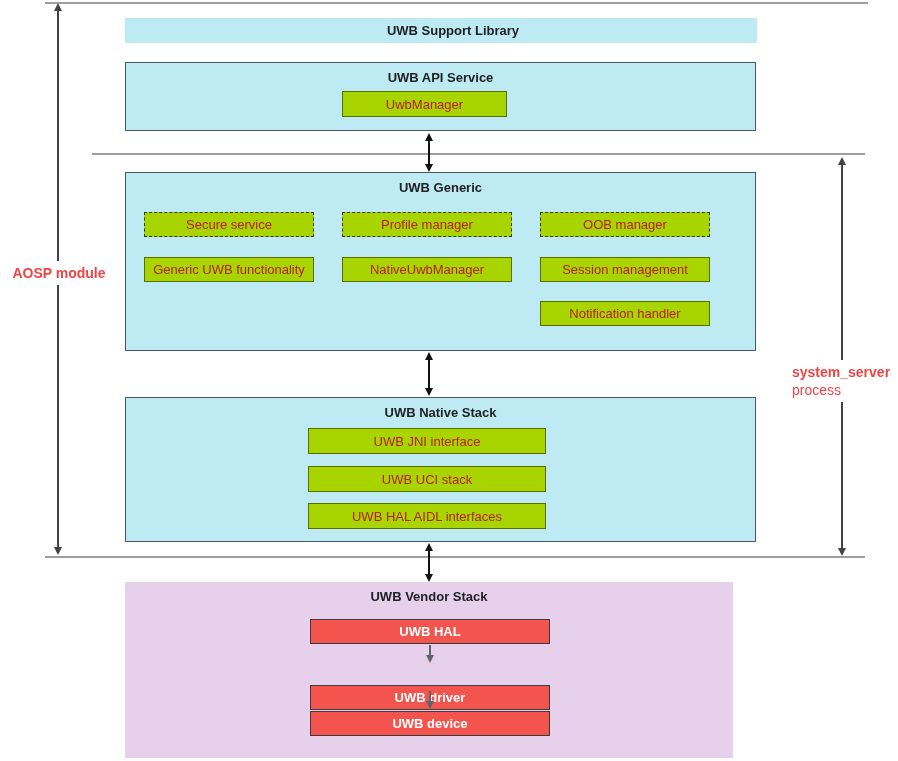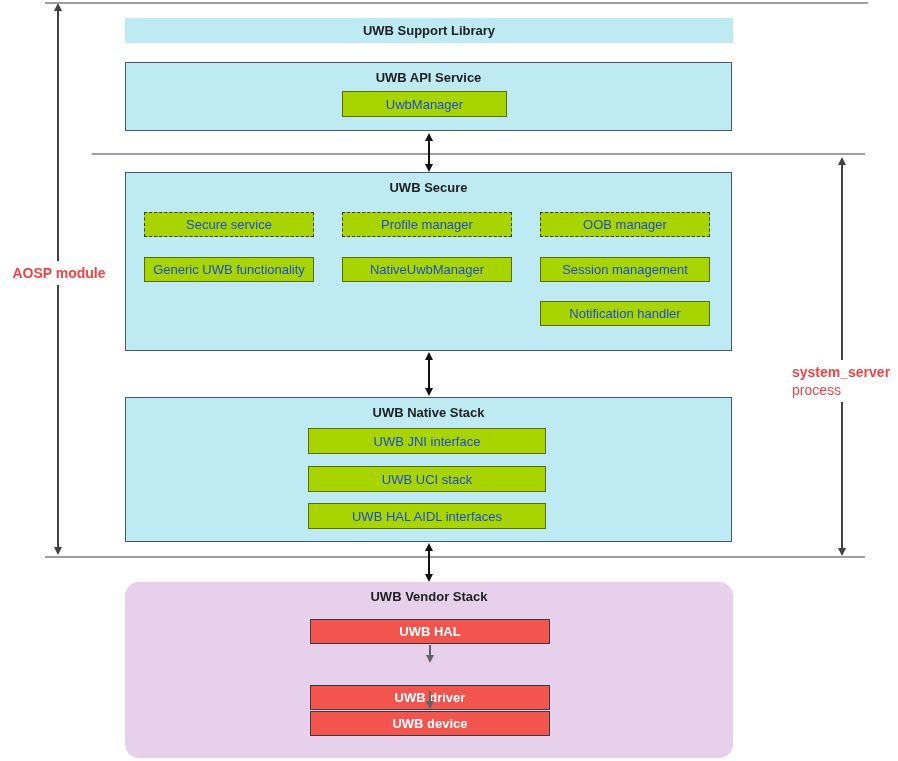--- a/index.html
+++ b/index.html
@@ -27,33 +27,33 @@
   .arrow-2{left:424px;top:352px;height:44px;color:#111;}
   .arrow-3{left:424px;top:543px;height:39px;color:#111;}
   .arrow-vendor-a{left:425px;top:645px;height:18px;color:#5f6368;}
   .arrow-vendor-b{left:425px;top:691px;height:18px;color:#5f6368;}
   
   .side-label{position:absolute;background:#fff;font-size:14px;color:#ef4444;}
   .label-aosp{left:4px;top:261px;width:110px;text-align:center;font-weight:bold;padding:4px 0;}
   .label-right{left:789px;top:340px;width:106px;line-height:18px;padding:3px 0 3px 3px;margin-top:20px;}
   .label-right .bold{font-weight:bold;}
   
-  .cyan-box{position:absolute;background:#bdeaf3;}
+  .cyan-box{position:absolute;background:#bdeaf3;padding-left:24px;}
   .bordered{border:1.5px solid #455a64;}
   .box-title{position:absolute;left:0;right:0;top:7px;text-align:center;
     font-weight:bold;font-size:13px;color:#202124;}
   .support-library{left:125px;top:18px;width:608px;height:25px;
     display:flex;align-items:center;justify-content:center;font-weight:bold;font-size:13px;}
   .api-surface{left:125px;top:62px;width:605px;height:67px;}
   .service{left:125px;top:172px;width:605px;height:177px;}
   .native-stack{left:125px;top:397px;width:605px;height:143px;}
-  .vendor-stack{position:absolute;left:125px;top:582px;width:608px;height:176px;background:#e6d0ec;border-radius:14px;}
+  .vendor-stack{position:absolute;left:125px;top:582px;width:608px;height:176px;background:#e6d0ec;}
   
   .module{position:absolute;display:flex;align-items:center;justify-content:center;
-    font-size:13px;color:#1d4ed8;background:#a8d500;border:1.5px solid #5a6e00;}
+    font-size:13px;color:#b91c1c;background:#a8d500;border:1.5px solid #5a6e00;}
   .module.dashed{border:1.5px dashed #373737;}
   .module.red{background:#f4544e;border:1.5px solid #3c3c3c;color:#fff;font-weight:bold;}
   
   .m-uwbmanager{left:216px;top:28px;width:163px;height:24px;}
   
   .col1{left:18px;}  .col2{left:216px;} .col3{left:414px;}
   .row-dashed{top:39px;} .row-solid{top:84px;} .row-3{top:128px;}
   .service .module{width:168px;height:23px;}
   
   .native-stack .module{left:182px;width:236px;height:24px;}
@@ -89,21 +89,21 @@
   <div class="cyan-box bordered api-surface">
     <div class="box-title">UWB API Service</div>
     <div class="module m-uwbmanager">UwbManager</div>
   </div>
 
   <div class="varrow arrow-1">
       <span class="shaft"></span>
     </div>
 
   <div class="cyan-box bordered service">
-    <div class="box-title">UWB Secure</div>
+    <div class="box-title">UWB Generic</div>
     <div class="module dashed col1 row-dashed">Secure service</div>
     <div class="module dashed col2 row-dashed">Profile manager</div>
     <div class="module dashed col3 row-dashed">OOB manager</div>
     <div class="module col1 row-solid">Generic UWB functionality</div>
     <div class="module col2 row-solid">NativeUwbManager</div>
     <div class="module col3 row-solid">Session management</div>
     <div class="module col3 row-3">Notification handler</div>
   </div>
 
   <div class="varrow arrow-2">

